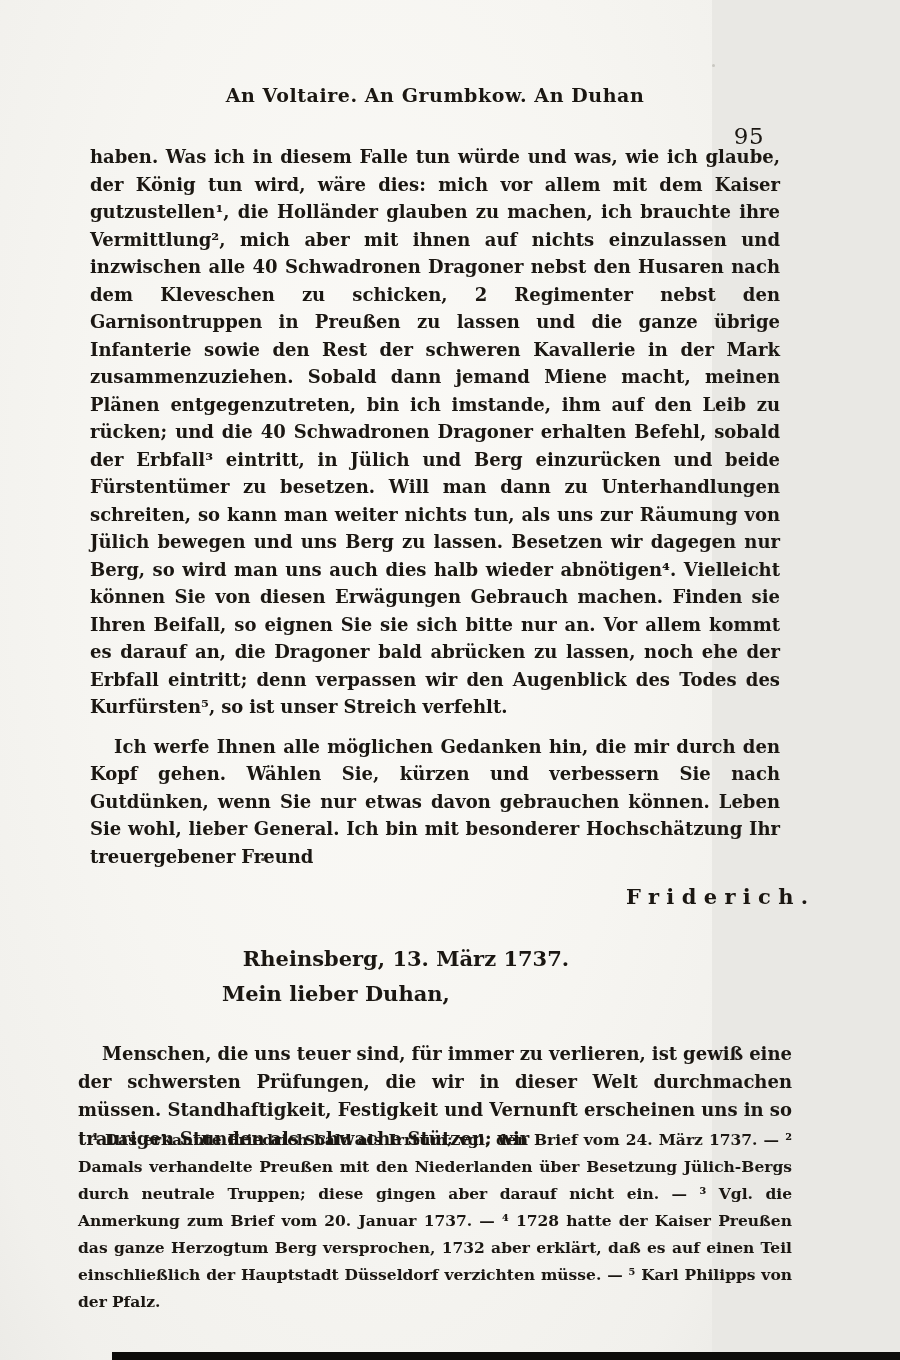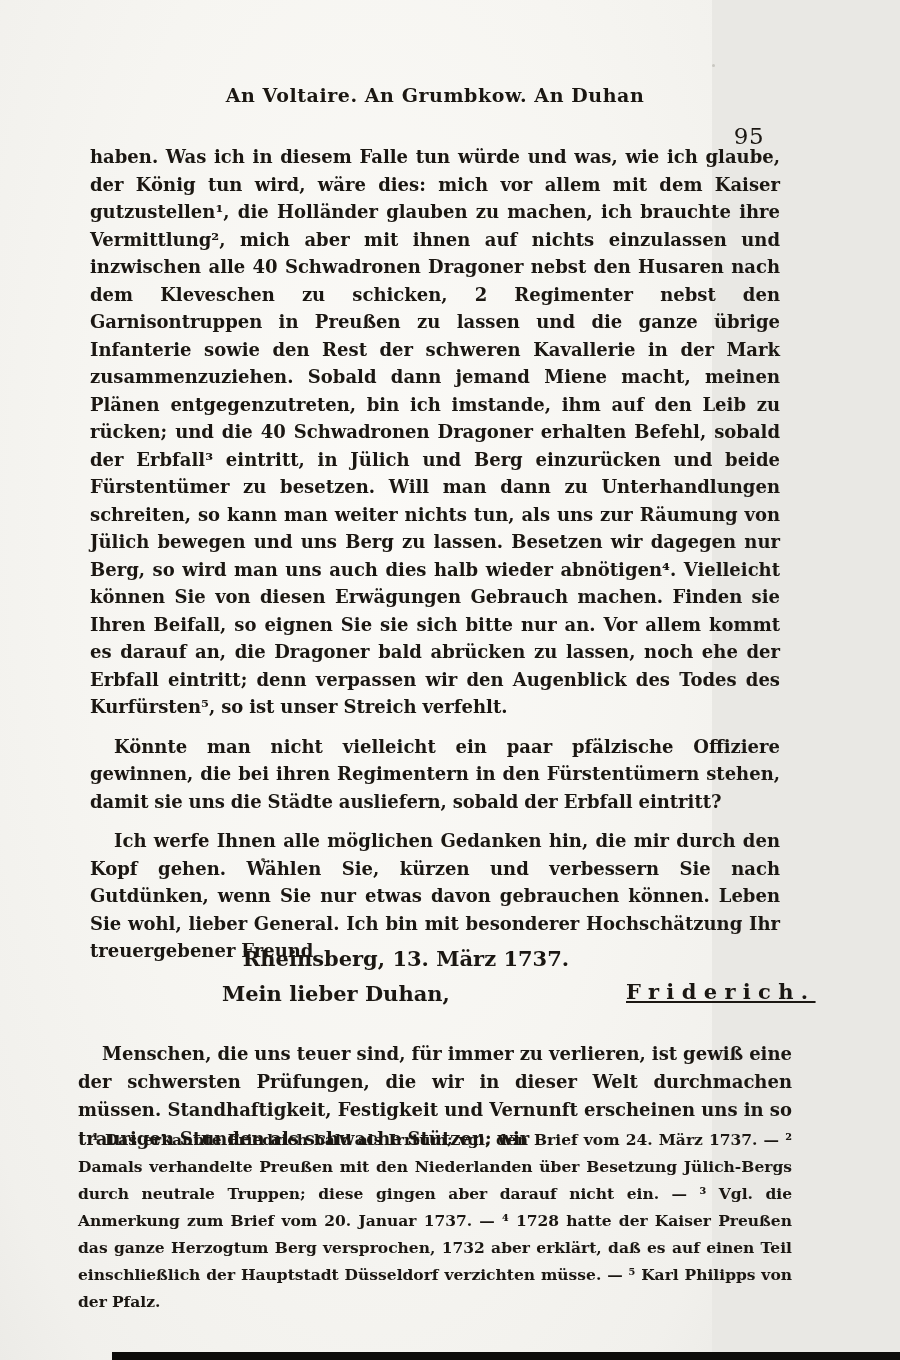--- a/index.html
+++ b/index.html
@@ -25,21 +25,21 @@
 
   
   .letter-body { top: 131px; font-size: 18px; line-height: 27.5px; font-weight: bold; }
   .letter-body p {
     margin: 12px; text-align: justify; text-justify: inter-word;
     word-spacing: -0.4px; hyphens: auto;
   }
   .letter-body p.indent { text-indent: 24px; }
   .signature {
     margin-top: 13px; padding-left: 548px;
-    font-size: 21px; letter-spacing: 0.35em; font-weight: bold; text-decoration: underline;
+    font-size: 21px; letter-spacing: 0.35em; font-weight: bold;
   }
 
   
   .letter-heading {
     top: 878px; text-align: center;
     font-size: 40px; line-height: 52px; font-weight: bold; letter-spacing: 0.01em;
   }
   .dateline {
     top: 946px; text-align: center; padding-right: 58px; box-sizing: border-box;
     font-size: 21px; font-weight: bold;
@@ -69,21 +69,20 @@
 
 <div class="page">
 
   <div class="block running-header">
     <div class="running-title">An Voltaire. An Grumbkow. An Duhan</div>
     <div class="pagenum">95</div>
   </div>
 
   <div class="block letter-body">
     <p>haben. Was ich in diesem Falle tun würde und was, wie ich glaube, der König tun wird, wäre dies: mich vor allem mit dem Kaiser gutzustellen¹, die Holländer glauben zu machen, ich brauchte ihre Vermittlung², mich aber mit ihnen auf nichts einzulassen und inzwischen alle 40 Schwadronen Dragoner nebst den Husaren nach dem Kleveschen zu schicken, 2 Regimenter nebst den Garnisontruppen in Preußen zu lassen und die ganze übrige Infanterie sowie den Rest der schweren Kavallerie in der Mark zusammenzuziehen. Sobald dann jemand Miene macht, meinen Plänen entgegenzutreten, bin ich imstande, ihm auf den Leib zu rücken; und die 40 Schwadronen Dragoner erhalten Befehl, sobald der Erbfall³ eintritt, in Jülich und Berg einzurücken und beide Fürstentümer zu besetzen. Will man dann zu Unterhandlungen schreiten, so kann man weiter nichts tun, als uns zur Räumung von Jülich bewegen und uns Berg zu lassen. Besetzen wir dagegen nur Berg, so wird man uns auch dies halb wieder abnötigen⁴. Vielleicht können Sie von diesen Erwägungen Gebrauch machen. Finden sie Ihren Beifall, so eignen Sie sie sich bitte nur an. Vor allem kommt es darauf an, die Dragoner bald abrücken zu lassen, noch ehe der Erbfall eintritt; denn verpassen wir den Augenblick des Todes des Kurfürsten⁵, so ist unser Streich verfehlt.</p>
-    <p class="indent">Könnte man nicht vielleicht ein paar pfälzische Offiziere gewinnen, die bei ihren Regimentern in den Fürstentümern stehen, damit sie uns die Städte ausliefern, sobald der Erbfall eintritt?</p>
     <p class="indent">Ich werfe Ihnen alle möglichen Gedanken hin, die mir durch den Kopf gehen. Wählen Sie, kürzen und verbessern Sie nach Gutdünken, wenn Sie nur etwas davon gebrauchen können. Leben Sie wohl, lieber General. Ich bin mit besonderer Hochschätzung Ihr treuergebener Freund</p>
     <div class="signature">Friderich.</div>
   </div>
 
 
   <div class="block dateline">Rheinsberg, 13. März 1737.</div>
 
   <div class="block salutation">Mein lieber Duhan,</div>
 
   <div class="block opening-para">

